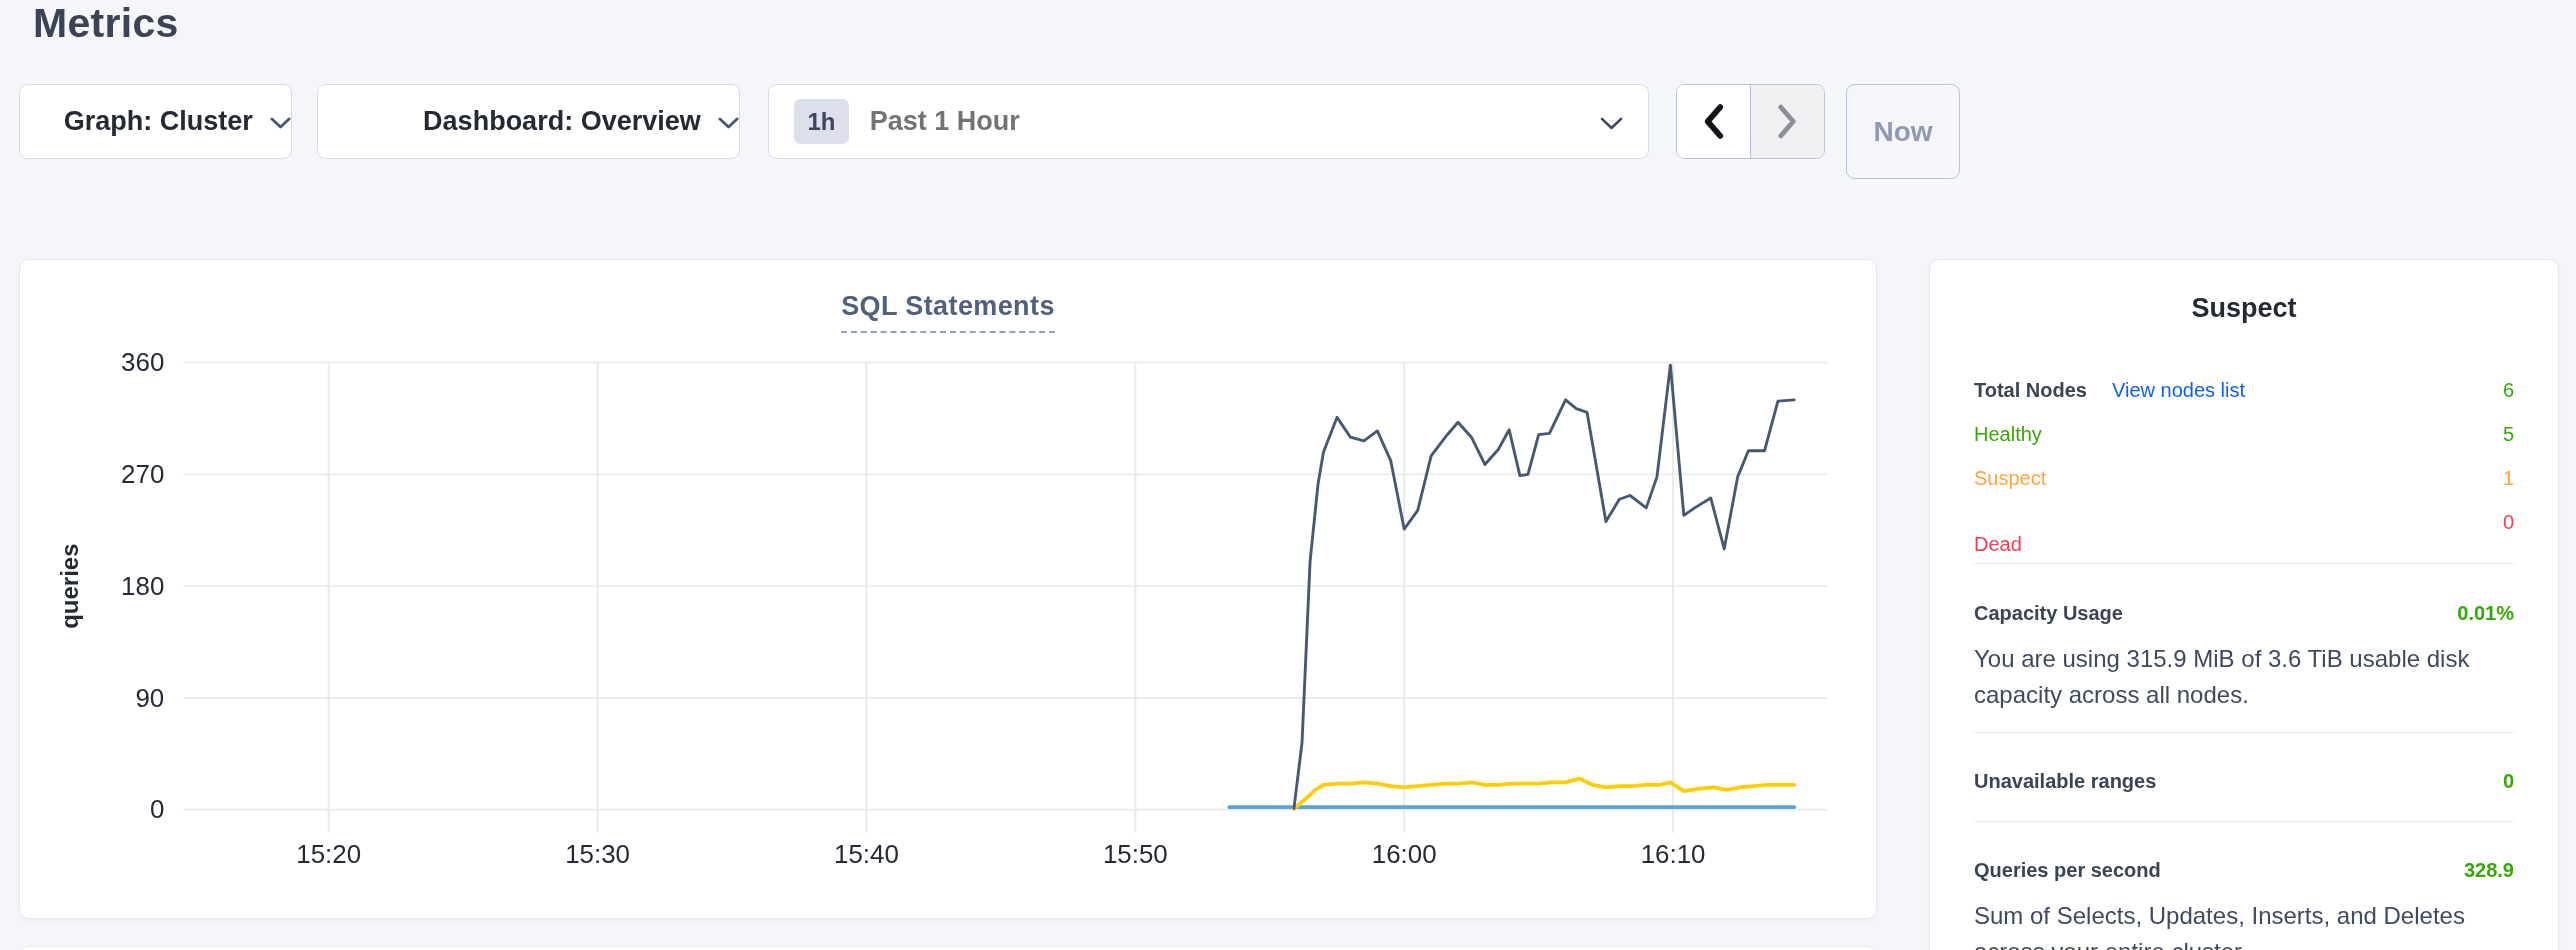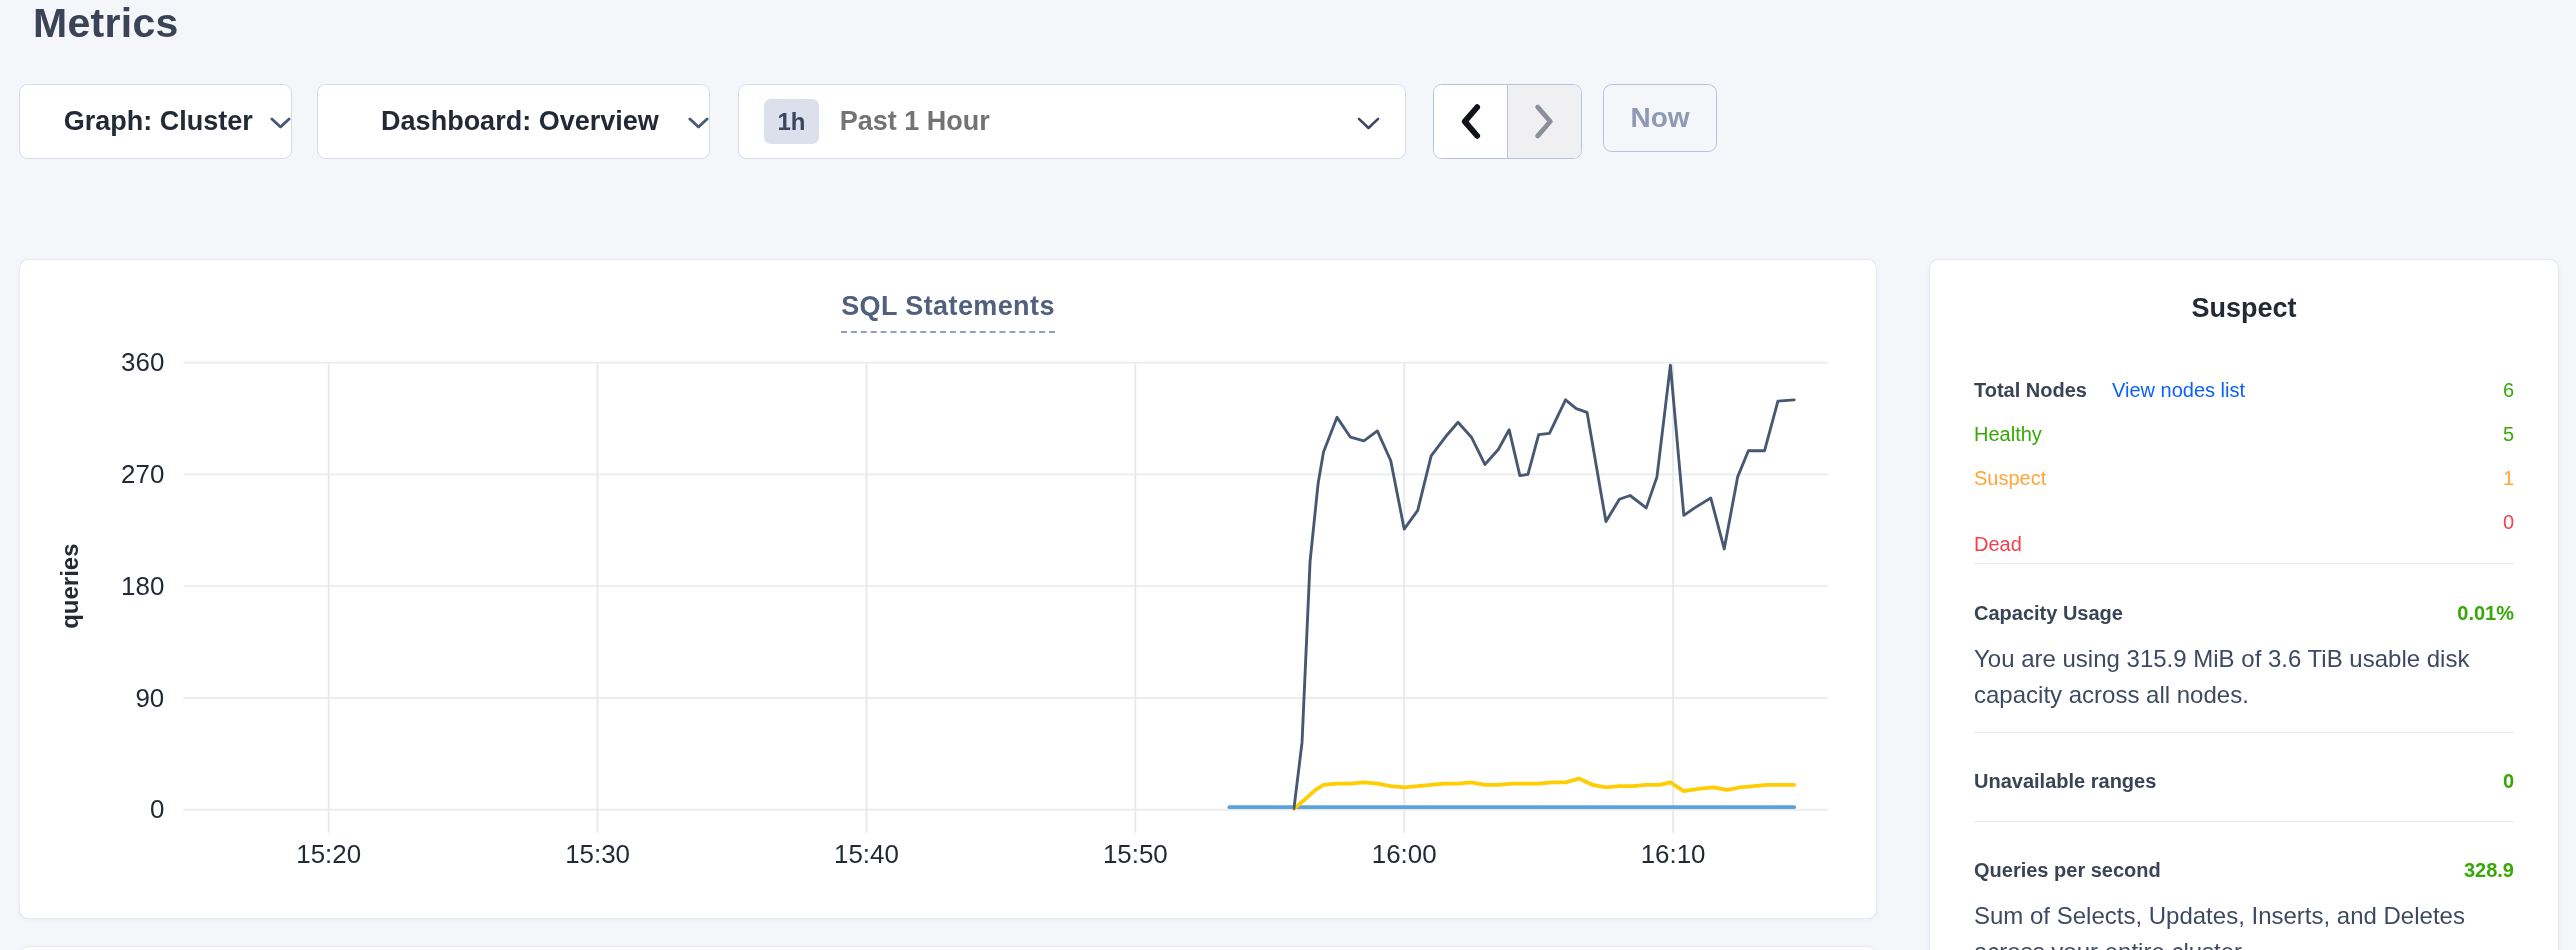--- a/index.html
+++ b/index.html
@@ -15,38 +15,38 @@
     font-size:41px; font-weight:600; color:#3b4457; letter-spacing:0.3px;
   }
   
   .toolbar { position:absolute; left:19px; top:84px; display:flex; align-items:stretch; }
   .ctl {
     height:75px; background:#ffffff; border:1.9px solid #d5dbe8; border-radius:8.6px;
     display:flex; align-items:center; font-size:27px; color:#242a35;
   }
   .dropdown { font-weight:700; justify-content:flex-end; cursor:pointer; }
   .dropdown-1 { width:273px; margin-right:25px; }
-  .dropdown-2 { width:393px; margin-right:28px;gap:12px; }
+  .dropdown-2 { width:423px; margin-right:28px; }
   .chev-down { margin-left:17.3px; margin-top:3.8px; }
-  .time-picker { width:668px; margin-right:27px; padding:0 25px; cursor:pointer; }
+  .time-picker { width:881px; margin-right:27px; padding:0 25px; cursor:pointer; }
   .time-badge {
     background:#dbe0ec; color:#3c4660; font-weight:700; font-size:24px;
     border-radius:6.7px; padding:8.6px 13.4px; margin-right:21px;
   }
   .time-label { font-weight:600; color:#737373; }
   .time-picker .chev-down { margin-left:auto; }
   .arrow-group {
     height:75px; width:149px; border:1.9px solid #b9c2d8; border-radius:8.6px;
     display:flex; overflow:hidden; margin-right:21px; background:#fff;
   }
   .arrow-btn { flex:1; display:flex; align-items:center; justify-content:center; cursor:pointer; }
   .arrow-btn.prev { background:#ffffff; border-right:1.9px solid #b9c2d8; }
   .arrow-btn.next { background:#f0f0f3; cursor:default; }
   .now-btn {
-    height:68px; width:114px; border:1.9px solid #b9c2d8; border-radius:8.6px;
+    height:95px; width:114px; border:1.9px solid #b9c2d8; border-radius:8.6px;
     background:transparent; display:flex; align-items:center; justify-content:center;
     font-size:28px; font-weight:700; color:#8e99b3; cursor:pointer;
   }
   
   .card {
     position:absolute; background:#ffffff; border:1.9px solid #e4e8ef; border-radius:9.6px;
     box-shadow:0 1.9px 4.8px rgba(60,70,90,.04);
   }
   .chart-card { left:19px; top:259px; width:1858px; height:660px; }
   .chart-title-wrap { position:absolute; top:31px; left:0; width:100%; display:flex; justify-content:center; }

